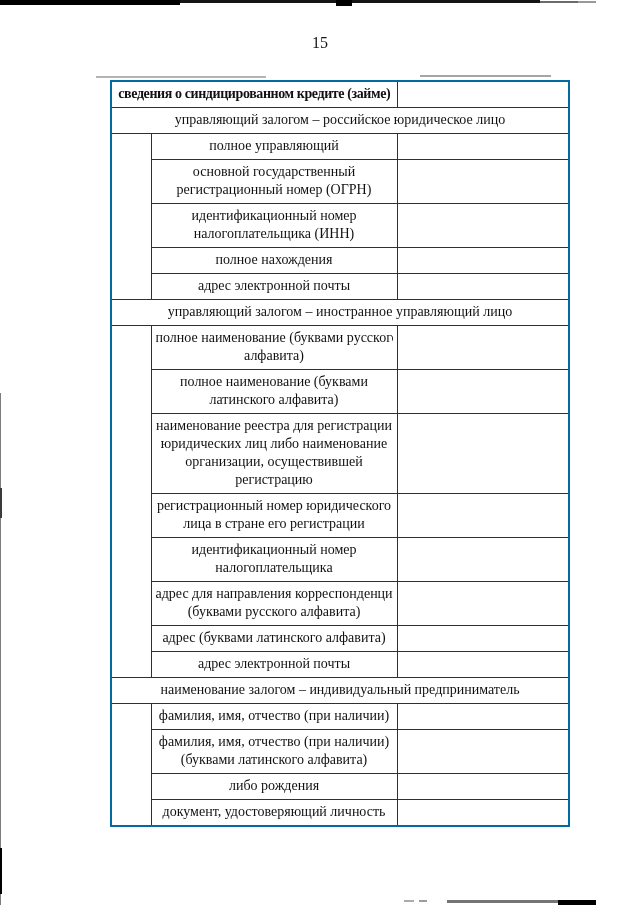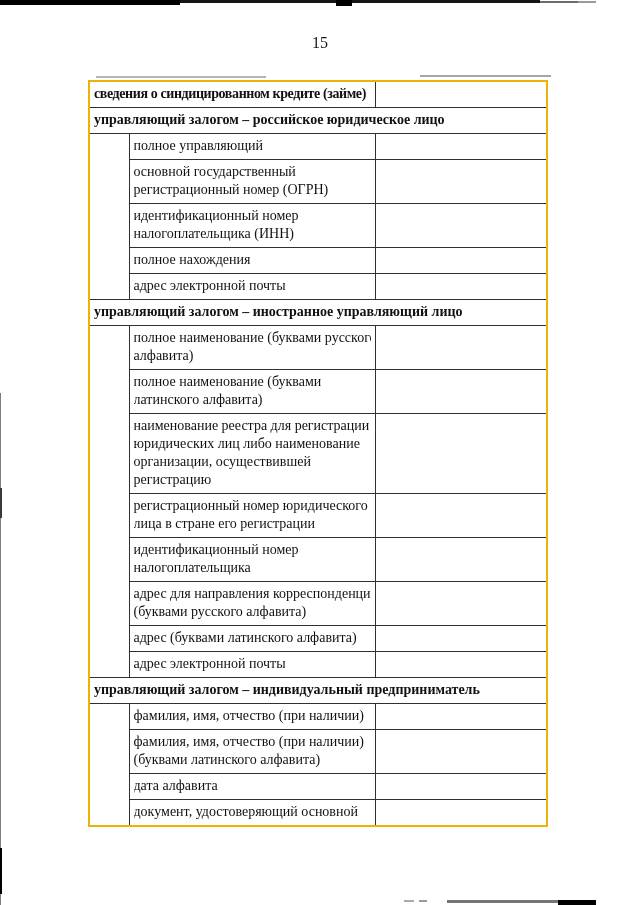--- a/index.html
+++ b/index.html
@@ -42,36 +42,37 @@
     width: 640px;
     text-align: center;
     font-size: 16px;
     line-height: 18px;
     color: #151515;
   }
 
   
   table.form {
     position: absolute;
-    left: 88px;
+    left: 110px;
     top: 80px;
     width: 458px;
     border-collapse: collapse;
     table-layout: fixed;
-    border: 2px solid #eab308;
+    border: 2px solid #0369a1;
+    text-align: center;
   }
   table.form td {
     border: 1.5px solid #303030;
     padding: 3px 4px 4px 4px;
     vertical-align: top;
     font-size: 14px;
     line-height: 18px;
   }
   td.section {
-    font-weight: bold;
+    font-weight: normal;
     white-space: nowrap;
     overflow: hidden;
   }
   td.label .txt {
     white-space: pre;
     overflow: hidden;
   }
   td.label.wide { font-weight: bold; }
   td.label.wide .txt { letter-spacing: -0.4px; white-space: nowrap; }
   td.indent { padding: 0; }
@@ -203,44 +204,44 @@
           </td>
           <td class="value"></td>
         </tr>
         <tr>
           <td class="label">
             <div class="txt">адрес электронной почты</div>
           </td>
           <td class="value"></td>
         </tr>
         <tr>
-          <td class="section" colspan="3">управляющий залогом – индивидуальный предприниматель</td>
+          <td class="section" colspan="3">наименование залогом – индивидуальный предприниматель</td>
         </tr>
         <tr>
           <td class="indent" rowspan="4"></td>
           <td class="label">
             <div class="txt">фамилия, имя, отчество (при наличии)</div>
           </td>
           <td class="value"></td>
         </tr>
         <tr>
           <td class="label">
             <div class="txt">фамилия, имя, отчество (при наличии)
 (буквами латинского алфавита)</div>
           </td>
           <td class="value"></td>
         </tr>
         <tr>
           <td class="label">
-            <div class="txt">дата алфавита</div>
-          </td>
-          <td class="value"></td>
-        </tr>
-        <tr>
-          <td class="label">
-            <div class="txt">документ, удостоверяющий основной</div>
+            <div class="txt">либо рождения</div>
+          </td>
+          <td class="value"></td>
+        </tr>
+        <tr>
+          <td class="label">
+            <div class="txt">документ, удостоверяющий личность</div>
           </td>
           <td class="value"></td>
         </tr>
       </tbody>
   </table>
 
 </div>
 
 </body></html>

